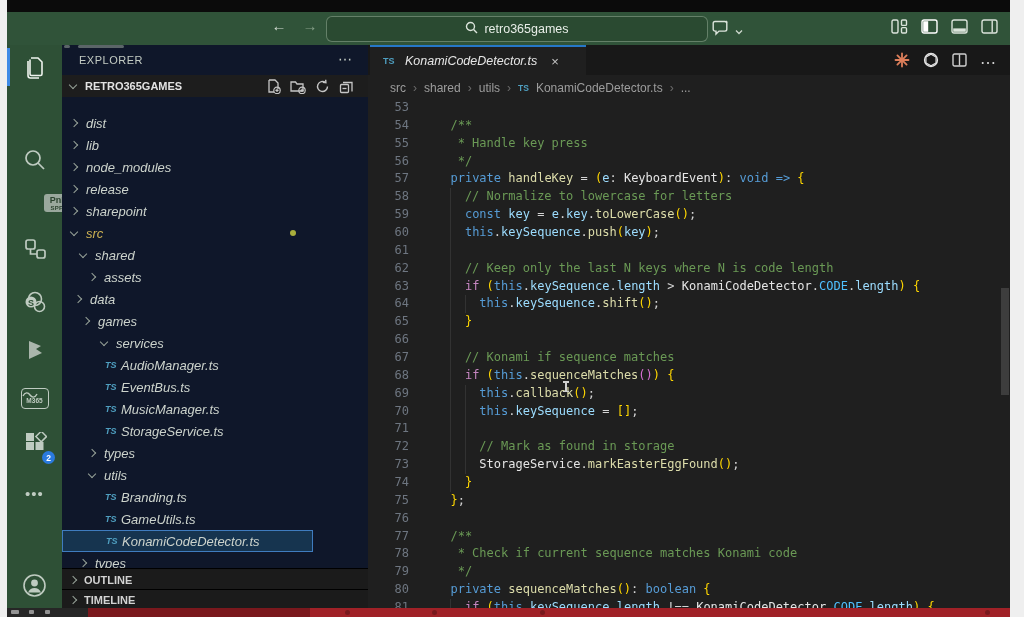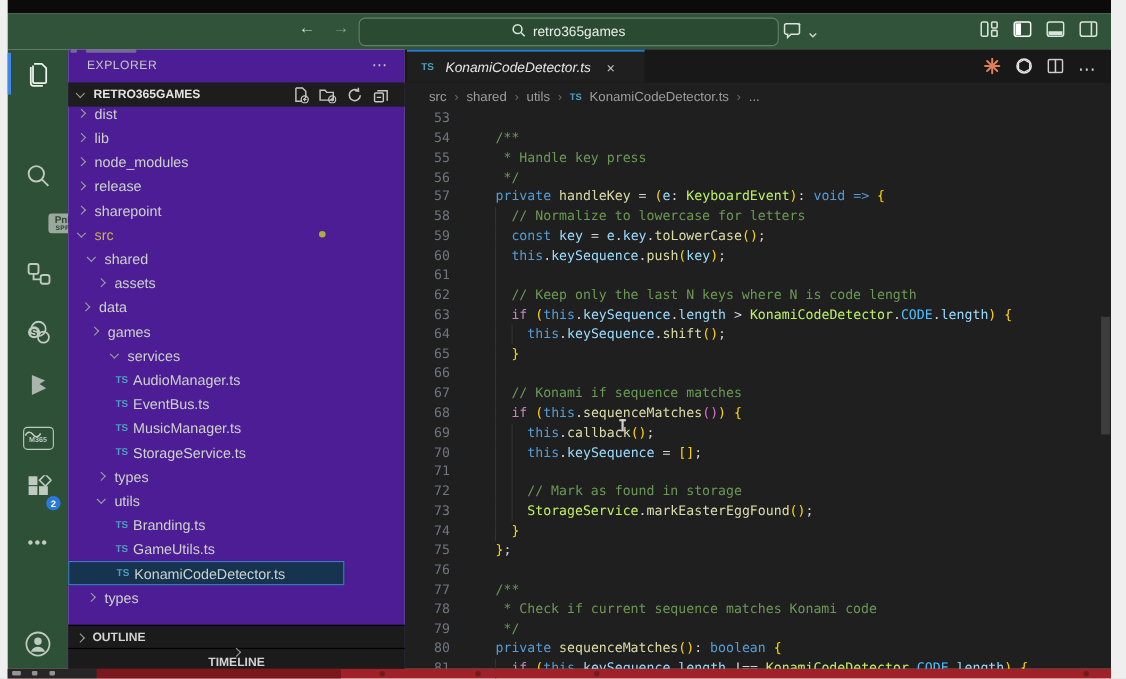--- a/index.html
+++ b/index.html
@@ -19,31 +19,31 @@
   .act-item{position:absolute;left:0;width:55px;height:44px;display:flex;align-items:center;justify-content:center;color:#bfcbc1;}
   .act-item svg{display:block;}
   .act-active-bar{left:0;width:2.5px;background:#3e8ae6;}
   .badge{position:absolute;background:#2a7ade;color:#fff;font-size:8.5px;font-weight:bold;border-radius:50%;width:13px;height:13px;display:flex;align-items:center;justify-content:center;}
   .pnp-chip{background:#9aa89d;color:#2b432f;border-radius:3px;width:30px;text-align:center;font-weight:bold;line-height:1;padding:2px 0 1px;}
   .pnp-chip .l1{font-size:9px;}
   .pnp-chip .l2{font-size:6px;letter-spacing:.3px;}
   .m365-chip{border:1.4px solid #bfcbc1;border-radius:4px;width:26px;height:17px;color:#bfcbc1;font-size:6.5px;font-weight:bold;text-align:center;line-height:1;padding-top:2px;}
   .dots{color:#bfcbc1;font-size:15px;letter-spacing:1px;}
   
-  .sidebar{left:62px;top:45px;width:306px;height:563px;background:#4c1d95;color:#ccd3cc;}
+  .sidebar{left:62px;top:45px;width:306px;height:563px;background:#0f172a;color:#ccd3cc;}
   .exp-header{left:0;top:0;width:306px;height:30px;display:flex;align-items:center;}
   .exp-title{margin-left:17px;font-size:11px;letter-spacing:.5px;color:#c3cbc3;}
   .exp-more{position:absolute;right:16px;top:6px;color:#c3cbc3;font-size:14px;}
   .section-row{left:0;top:30px;width:306px;height:22px;background:#1d1d1d;display:flex;align-items:center;}
   .section-label{font-size:11px;font-weight:bold;color:#e3e3e3;}
   .sec-actions{position:absolute;right:14px;display:flex;gap:9px;align-items:center;}
   .sec-actions svg{display:block;}
   .sliver{left:10px;top:53px;width:120px;height:6px;overflow:hidden;opacity:.55;}
   .sliver i{position:absolute;background:#9aa59c;height:3px;border-radius:2px;top:0;}
-  .tree{left:0;top:47px;width:251px;}
+  .tree{left:0;top:67px;width:251px;font-style:italic;}
   .tree-row{position:relative;height:22px;display:flex;align-items:center;font-size:13px;color:#ccd3cc;box-sizing:border-box;}
   .tree-row.sel{background:#16344f;border:1px solid #3f7cbf;}
   .chev{width:5px;height:5px;border-right:1.3px solid #97a299;border-bottom:1.3px solid #97a299;display:inline-block;margin-right:9px;transform:rotate(-45deg);flex:none;}
   .chev.e{transform:rotate(45deg);margin-top:-3px;}
   .tsic{color:#4f9fc0;font-size:9px;font-weight:bold;width:16px;flex:none;}
   .lbl-mod{color:#cdb153;}
   .gitdot{position:absolute;right:17px;top:8px;width:6px;height:6px;border-radius:50%;background:#a9ae3c;}
   .panel-head{width:306px;background:#1b1b1b;border-top:1px solid #000;display:flex;align-items:center;font-size:11px;font-weight:bold;color:#d3d3d3;}
   .panel-head .chev{margin-left:8px;margin-right:8px;}
   
@@ -54,21 +54,21 @@
   .tab-close{margin-left:14px;color:#c5c5c5;font-size:13px;}
   .tab-icons{position:absolute;right:14px;top:7px;display:flex;gap:13px;align-items:center;color:#cfcfcf;}
   .crumbs{left:0;top:30px;width:642px;height:25px;display:flex;align-items:center;font-size:12px;color:#9d9d9d;padding-left:22px;box-sizing:border-box;gap:7px;}
   .crumb-sep{color:#6a6a6a;}
   .code{left:0;top:54px;width:642px;font-family:"DejaVu Sans Mono",monospace;font-size:12px;}
   .code-line{position:relative;height:17.86px;line-height:17.86px;display:flex;white-space:pre;}
   .ln{width:41px;text-align:right;color:#6e7681;flex:none;}
   .lc{margin-left:27px;}
   .guide{position:absolute;top:0;width:1px;height:100%;background:#323232;}
   .cm{color:#6a9955}.kw{color:#569cd6}.ct{color:#c586c0}.fn{color:#dcdcaa}.vr{color:#9cdcfe}
-  .cl{color:#bef264}.cn{color:#4fc1ff}.pl{color:#d4d4d4}.g{color:#ffd700}.mg{color:#da70d6}
+  .cl{color:#e5e5e5}.cn{color:#4fc1ff}.pl{color:#d4d4d4}.g{color:#ffd700}.mg{color:#da70d6}
   .scroll-thumb{left:633px;top:243px;width:8px;height:107px;background:#3d3d3d;}
   .ibeam{left:197px;top:336px;width:1.5px;height:11px;background:#cfcfcf;}
   .ibeam:before,.ibeam:after{content:"";position:absolute;left:-2px;width:5.5px;height:1.5px;background:#cfcfcf;}
   .ibeam:after{bottom:0;}
   
   .bottombar{left:7px;top:608px;width:1003px;height:9px;background:#a02127;}
   .bb-dark{left:0;top:0;width:81px;height:9px;background:#262626;}
   .bb-mid{left:81px;top:0;width:222px;height:9px;background:#7a181d;}
   .bb-mark{top:2px;width:5px;height:5px;border-radius:50%;background:rgba(0,0,0,.25);}
   .bb-tick{top:2px;width:8px;height:4px;background:rgba(255,255,255,.5);border-radius:1px;}
@@ -334,21 +334,21 @@
         </div>
         <div class="tree-row" style="padding-left: 18px;">
           <span class="chev"></span>
           <span>types</span>
         </div>
       </div>
     <div class="abs panel-head" style="top:523px;height:21px;">
       <span class="chev"></span>
         <span>OUTLINE</span>
     </div>
-    <div class="abs panel-head" style="top:544px;height:19px;flex-direction:column;">
+    <div class="abs panel-head" style="top:544px;height:19px;">
       <span class="chev"></span>
         <span>TIMELINE</span>
     </div>
   </div>
 
   <div class="abs editor">
     <div class="abs tabbar">
       <div class="tab">
         <span class="tsic" style="margin-left:13px;">TS</span>
         <span class="tab-title">KonamiCodeDetector.ts</span>

